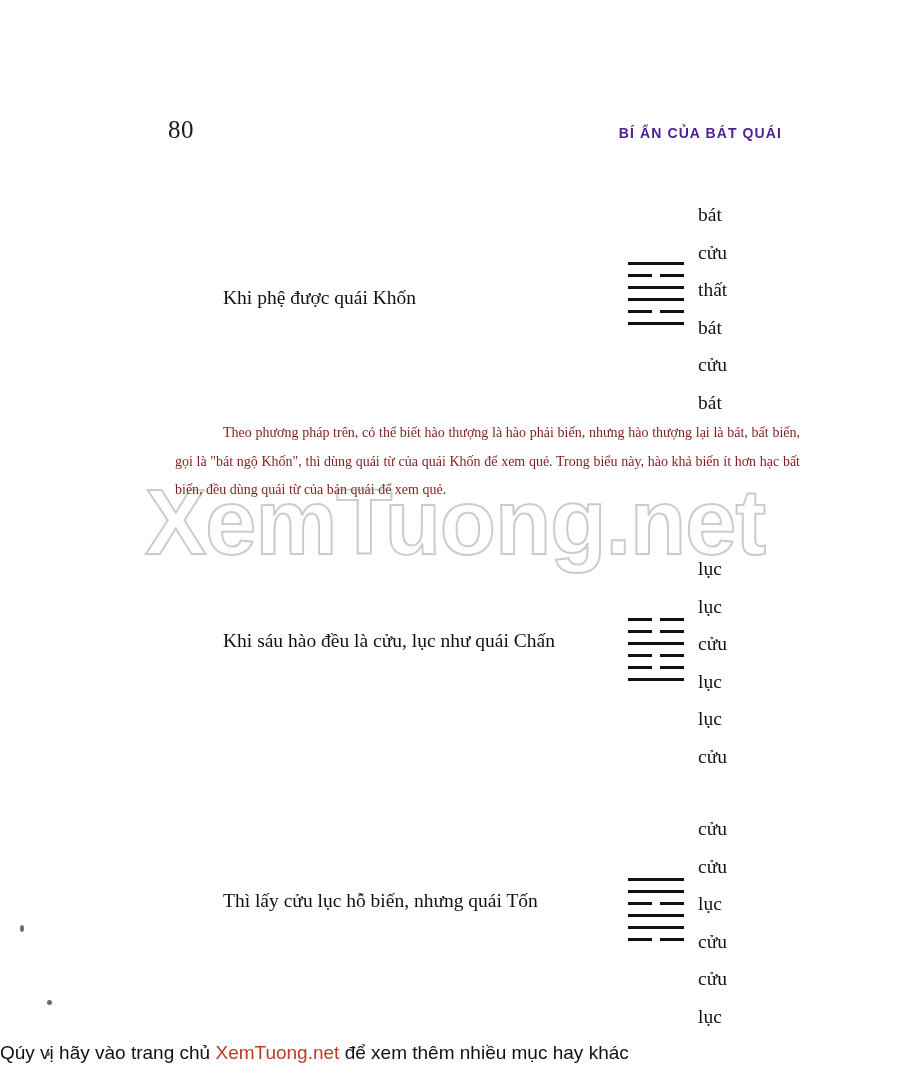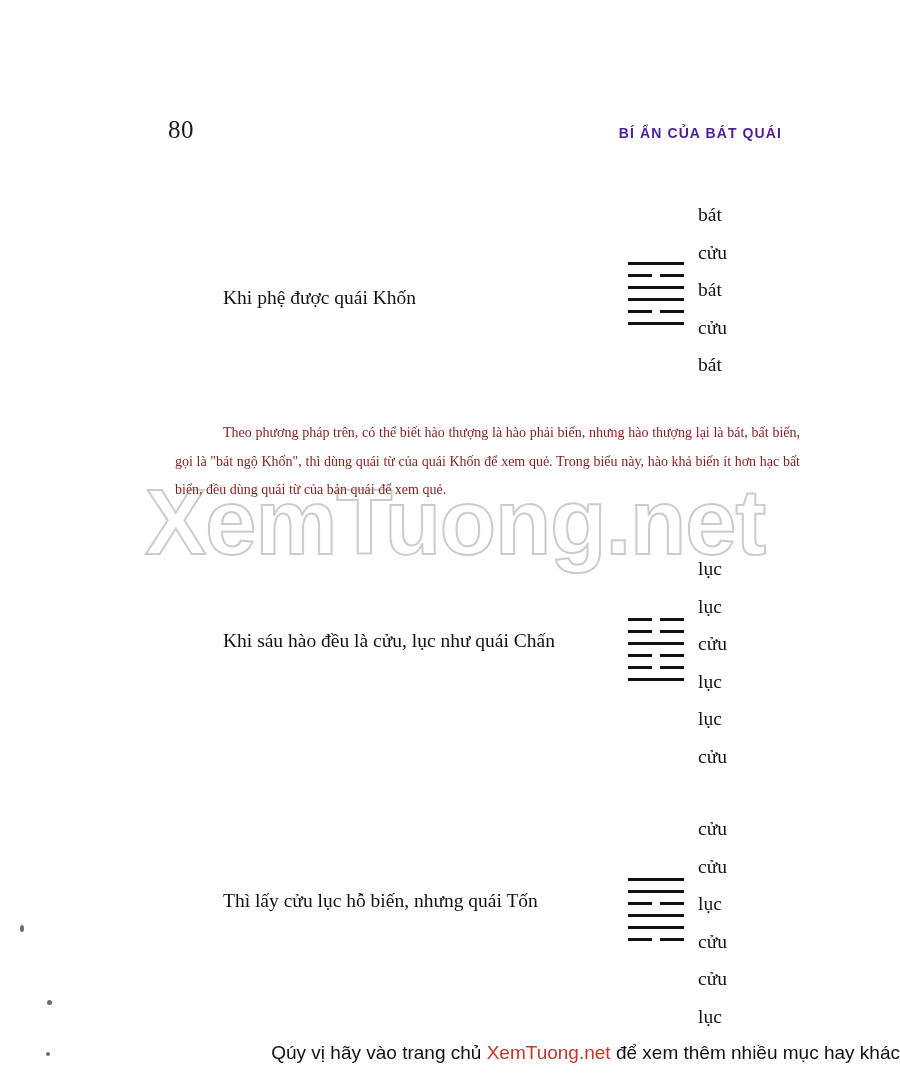--- a/index.html
+++ b/index.html
@@ -99,21 +99,21 @@
     text-indent: 48px;
     color: #7f1d1d;
   }
 
   
   .footer {
     position: absolute;
     left: 0;
     right: 0;
     top: 1042px;
-    text-align: right;
+    text-align: left;
     font-family: "Liberation Sans", sans-serif;
     font-size: 19px;
     color: #111;
   }
   .footer .brand { color: #c0392b; }
 
   
   .watermark {
     position: absolute;
     left: 60px;
@@ -169,20 +169,21 @@
           <span class="seg"></span>
         </div>
       <div class="hexline yang">
           <span class="seg"></span>
         </div>
     </div>
 
     <div class="labels" style="top:-4px;">
       <div class="lab">bát</div>
       <div class="lab">cửu</div>
+      <div class="lab">thất</div>
       <div class="lab">bát</div>
       <div class="lab">cửu</div>
       <div class="lab">bát</div>
     </div>
   </div>
 
   <div class="para" style="top:419px;">Theo phương pháp trên, có thể biết hào thượng là hào phải biến, nhưng hào thượng lại là bát, bất biến, gọi là "bát ngộ Khốn", thì dùng quái từ của quái Khốn để xem quẻ. Trong biểu này, hào khả biến ít hơn hạc bất biến, đều dùng quái từ của bản quái để xem quẻ.</div>
 
   <div class="hex-block" style="top:540px;">
     <div class="hex-caption" style="top:90px;">Khi sáu hào đều là cửu, lục như quái Chấn</div>

